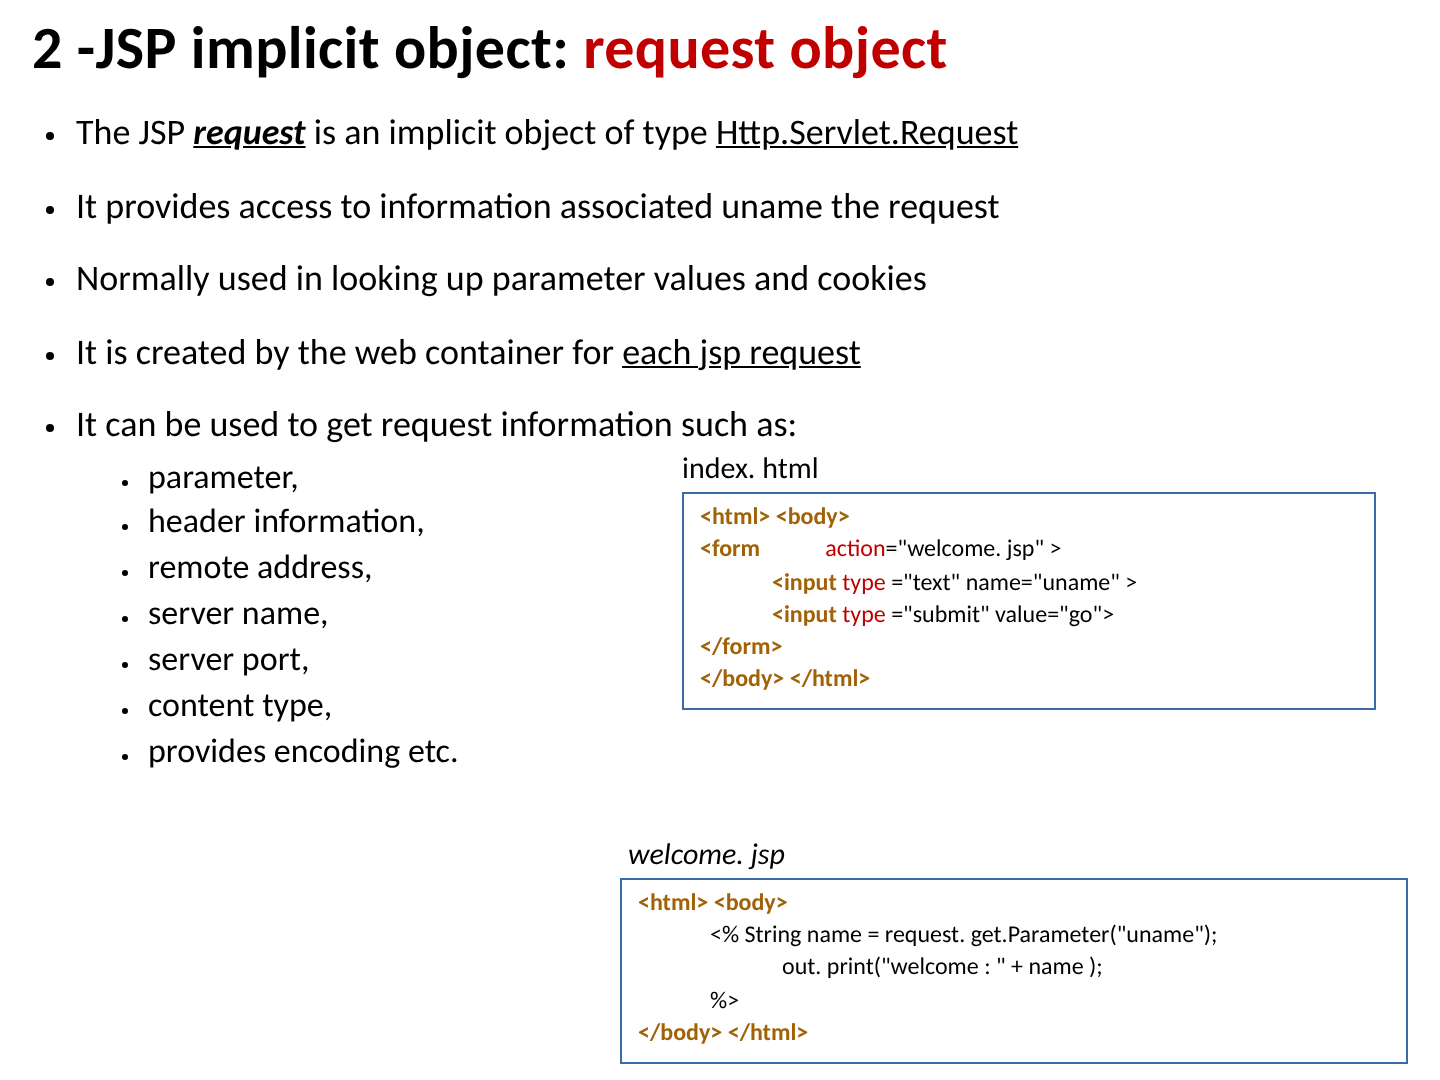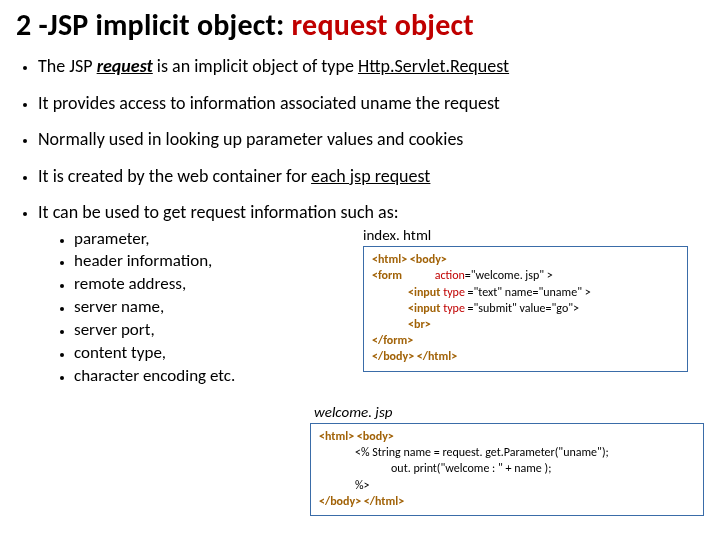--- a/index.html
+++ b/index.html
@@ -35,21 +35,21 @@
     font-size: 18px;
     line-height: 1.25;
     margin: 0 0 14px 0;
   }
   ul.main > li::marker { font-size: 14px; }
   .u { text-decoration: underline; }
   .b { font-weight: 700; font-style: italic; }
   .two-col {
     display: flex;
     align-items: flex-start;
-    gap: 25px;
+    gap: 3px;
   }
   .col-left { flex: 0 0 300px; }
   ul.sub {
     list-style: disc;
     margin: 4px 0 0 0;
     padding-left: 36px;
   }
   ul.sub li {
     font-size: 17px;
     line-height: 1.35;
@@ -71,21 +71,21 @@
   }
   .code-box .tag { color: #a16207; font-weight: 700; }
   .code-box .attr { color: #c00000; }
   .code-box .plain { color: #000; }
   .code-box .ind1 { padding-left: 36px; display: block; }
   .code-box .ind2 { padding-left: 72px; display: block; }
   .welcome-block {
     position: absolute;
     left: 310px;
     right: 16px;
-    bottom: 24px;
+    bottom: 8px;
   }
   .welcome-label {
     font-style: italic;
     font-size: 15px;
     margin: 0 0 2px 4px;
   }
 </style>
 </head>
 <body>
 
@@ -108,31 +108,30 @@
       <span>It can be used to get request information such as:</span>
       <div class="two-col">
         <div class="col-left">
           <ul class="sub">
             <li>parameter,</li>
             <li>header information,</li>
             <li>remote address,</li>
             <li>server name,</li>
             <li>server port,</li>
             <li>content type,</li>
-            <li>character encoding etc.</li>
+            <li>provides encoding etc.</li>
           </ul>
         </div>
         <div class="col-right">
           <div class="file-label">index. html</div>
           <div class="code-box">
             <span class="tag">&lt;html&gt;  &lt;body&gt;</span><br>
             <span class="tag">&lt;form</span>&nbsp;&nbsp;&nbsp;&nbsp;&nbsp;&nbsp;&nbsp;&nbsp;&nbsp;&nbsp;&nbsp;&nbsp;<span class="attr">action</span><span class="plain">="welcome. jsp" &gt;</span><br>
             <span class="ind1"><span class="tag">&lt;input </span><span class="attr">type </span><span class="plain">="text" name="uname" &gt;</span></span>
             <span class="ind1"><span class="tag">&lt;input </span><span class="attr">type </span><span class="plain">="submit"  value="go"&gt;</span></span>
-            <span class="ind1 tag">&lt;br&gt;</span>
             <span class="tag">&lt;/form&gt;</span><br>
             <span class="tag">&lt;/body&gt;  &lt;/html&gt;</span>
           </div>
         </div>
       </div>
     </li>
   </ul>
 
   <div class="welcome-block">
     <div class="welcome-label">welcome. jsp</div>

